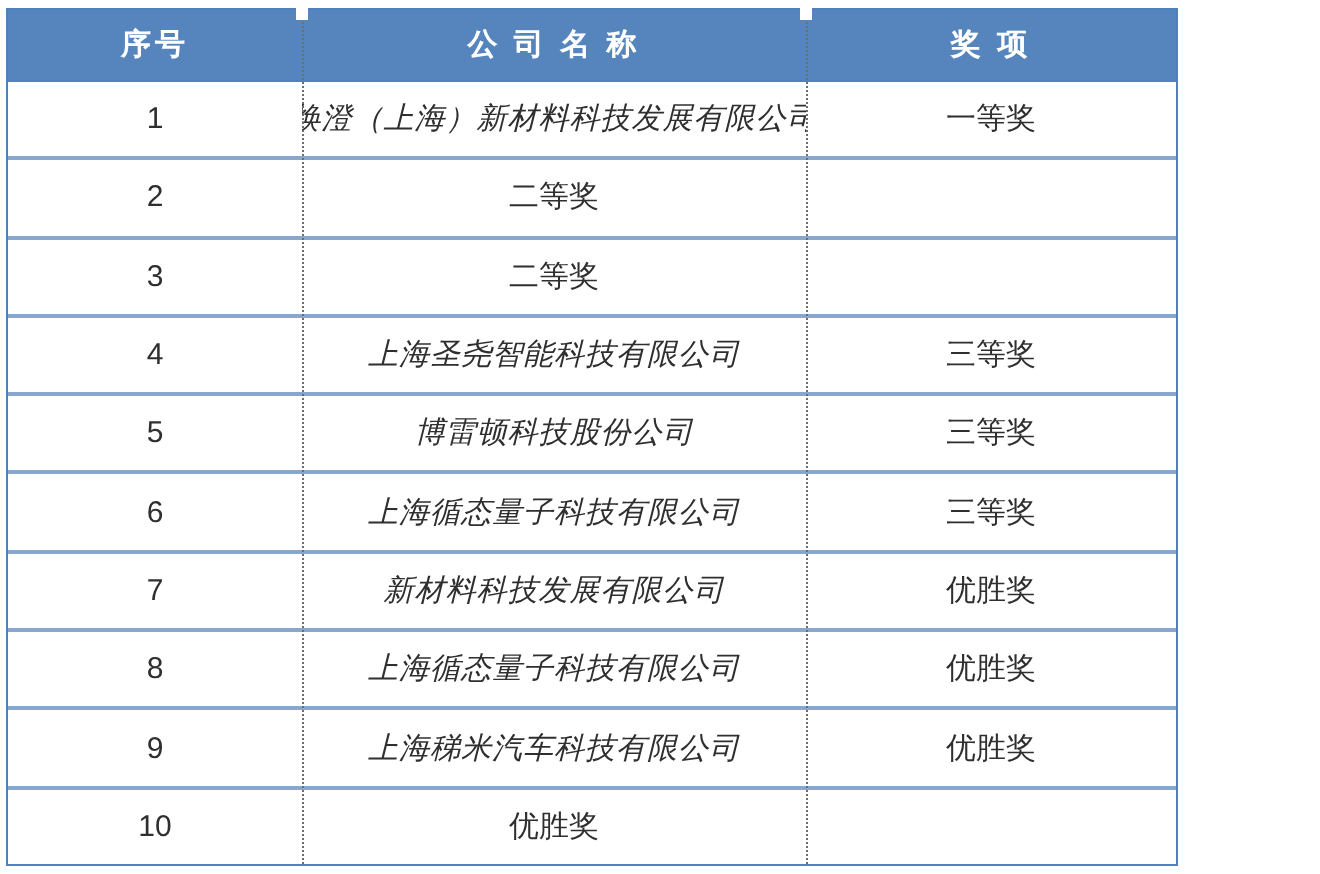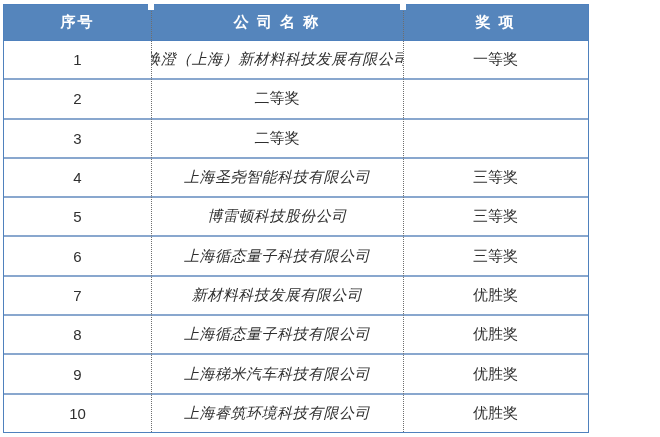--- a/index.html
+++ b/index.html
@@ -121,21 +121,20 @@
   </div>
 
   <div class="row">
     <div class="td seq">9</div>
     <div class="td company">上海稊米汽车科技有限公司</div>
     <div class="td award">优胜奖</div>
   </div>
 
   <div class="row">
     <div class="td seq">10</div>
-    <div class="td company">上海睿筑环境科技有限公司</div>
     <div class="td award">优胜奖</div>
   </div>
 </div>
 
     <div class="vline vline-1"></div>
     <div class="vline vline-2"></div>
     <div class="notch notch-1"></div>
     <div class="notch notch-2"></div>
     <div class="notch notch-3"></div>
   </div>

